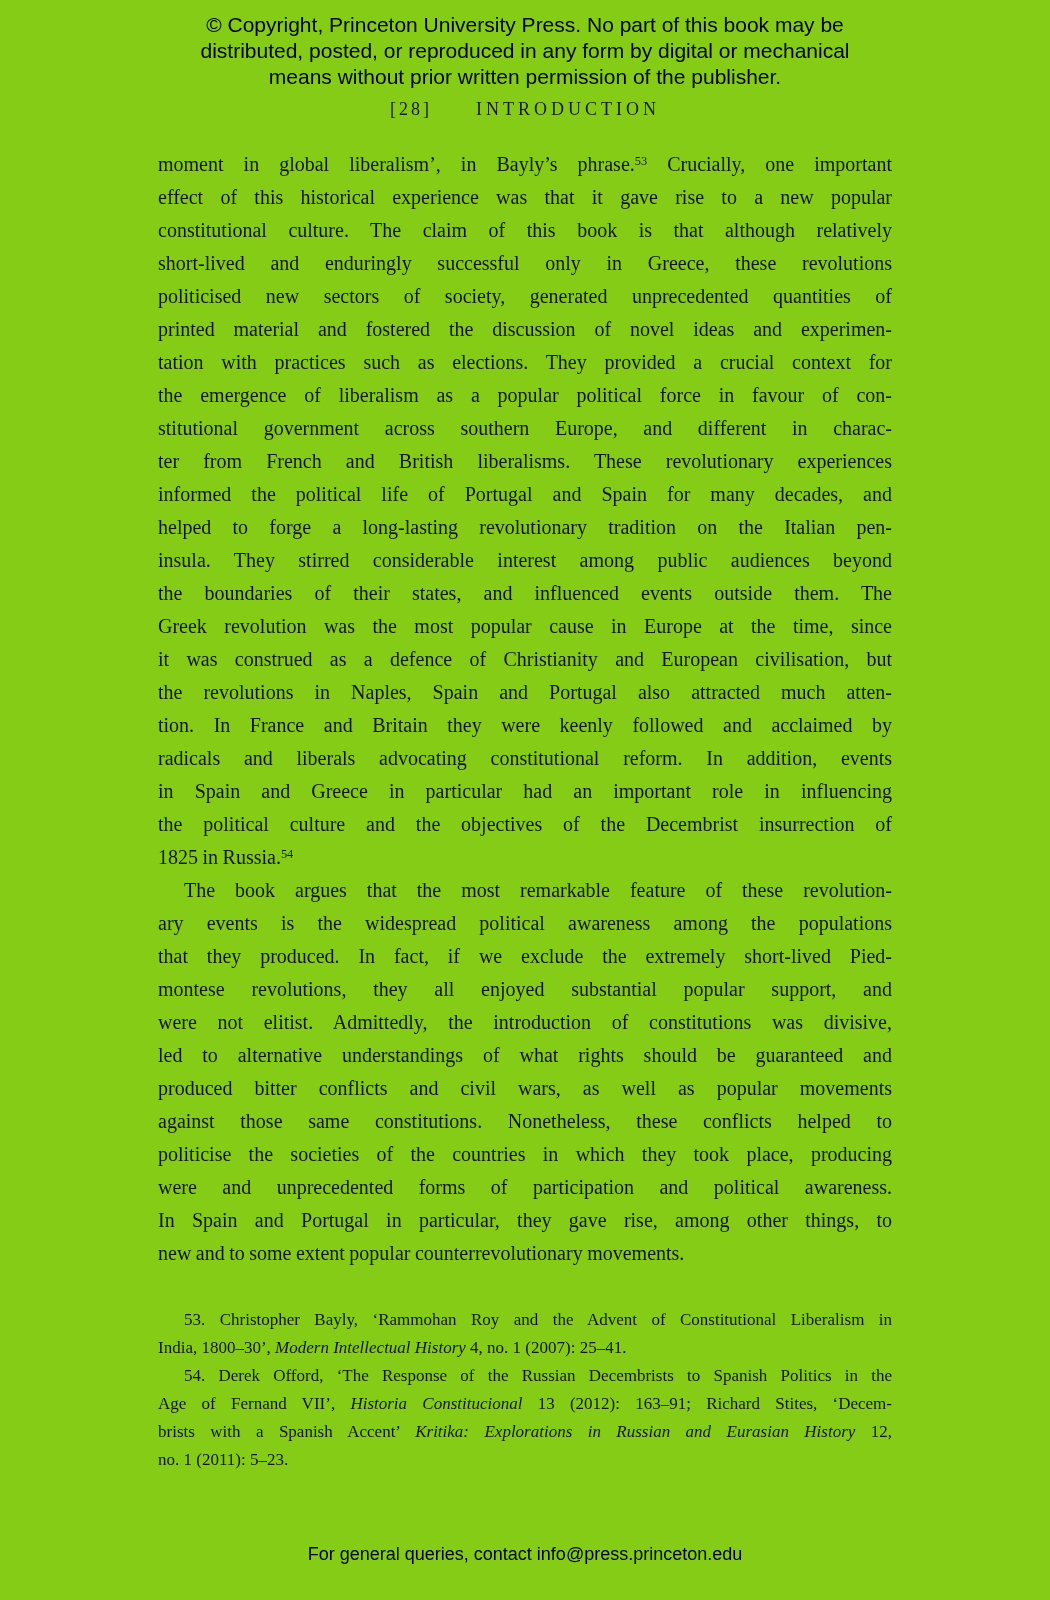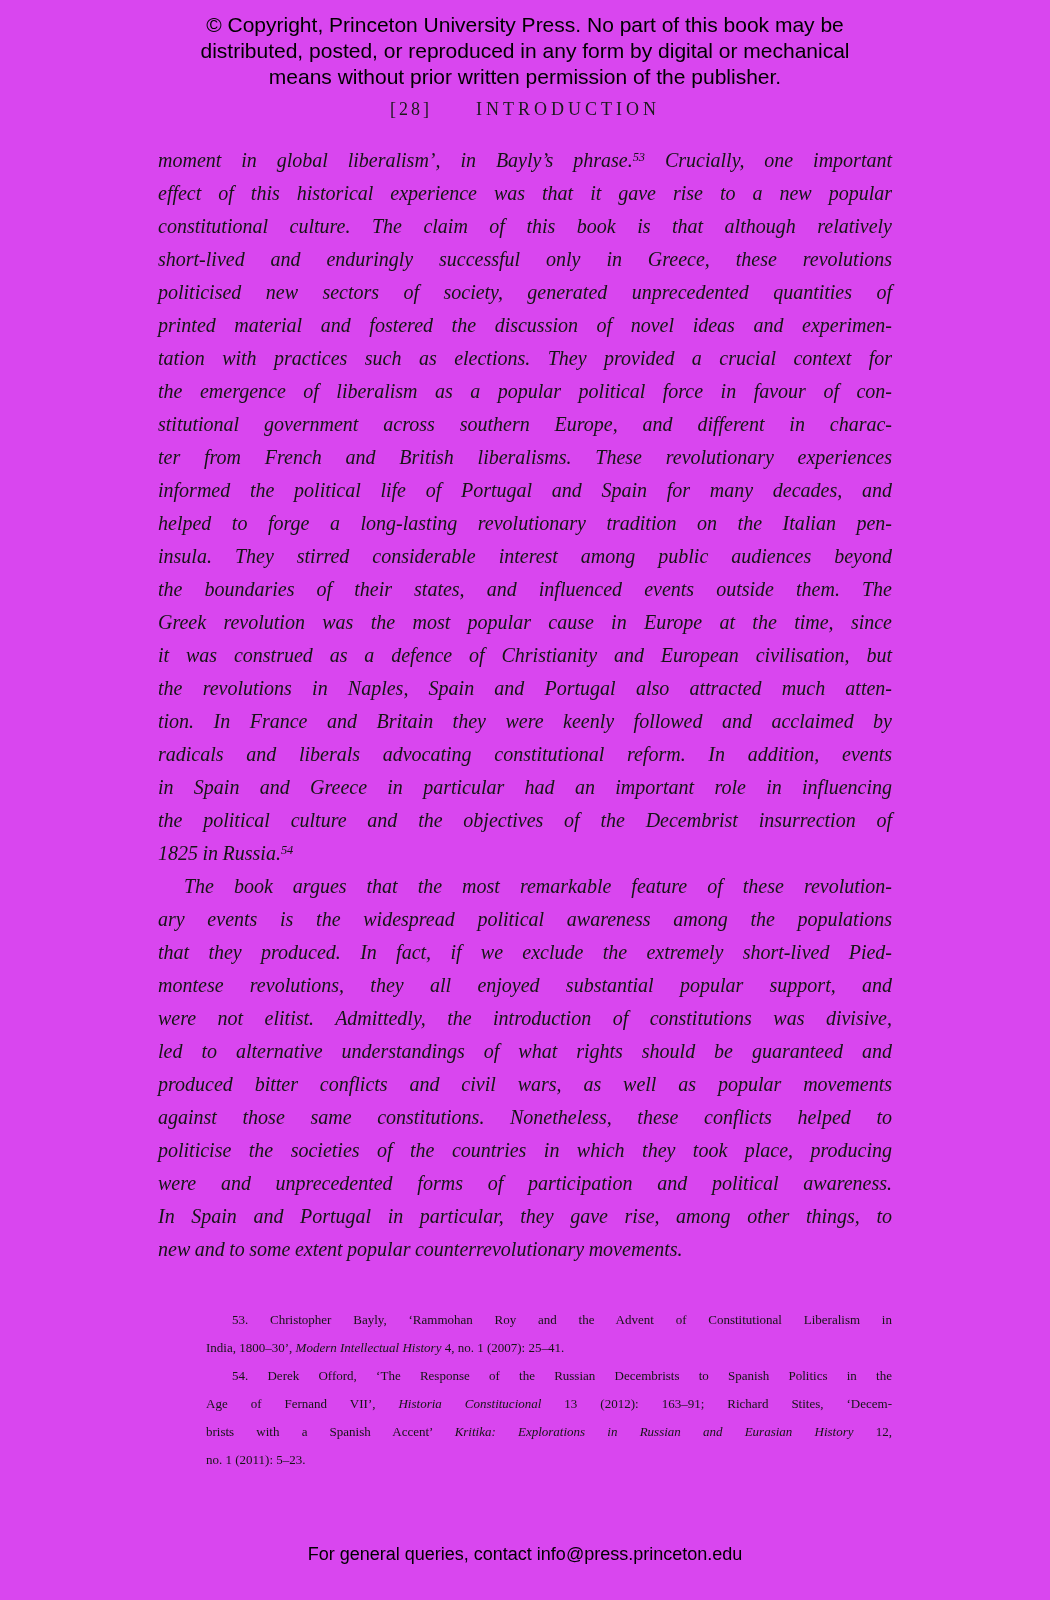--- a/index.html
+++ b/index.html
@@ -1,20 +1,20 @@
 <!DOCTYPE html>
 <html><head>
 <meta charset="utf-8">
 <style>
   html, body { margin: 0; padding: 0; background: #ffffff; }
   .page {
     position: relative;
     width: 1050px;
     height: 1600px;
-    background: #d946ef;
+    background: #84cc16;
     font-family: "Liberation Serif", serif;
     color: #151515;
     overflow: hidden;
   }
   .copyright {
     position: absolute;
     top: 12px;
     left: 0;
     width: 100%;
     text-align: center;
@@ -35,42 +35,40 @@
   .running-head .pn { letter-spacing: 3px; margin-right: 44px; }
   .running-head .title { letter-spacing: 4px; }
   .body-text {
     position: absolute;
     top: 145px;
     left: 158px;
     width: 734px;
   }
   .body-text .line {
     height: 33px;
-    line-height: 30px;
+    line-height: 38px;
     font-size: 20px;
     white-space: nowrap;
     text-align: justify;
     text-align-last: justify;
     word-spacing: -0.5px;
-    font-style: italic;
   }
   .footnotes {
     position: absolute;
     top: 1306px;
     left: 158px;
     width: 734px;
   }
   .footnotes .line {
     height: 28px;
     line-height: 28px;
-    font-size: 13px;
+    font-size: 17px;
     white-space: nowrap;
     text-align: justify;
     text-align-last: justify;
-    margin-left: 48px;
   }
   .line.last { text-align-last: left; }
   .line.indent { text-indent: 26px; }
   .line sup {
     font-size: 0.62em;
     vertical-align: baseline;
     position: relative;
     top: -0.45em;
   }
   .line i { font-style: italic; }

